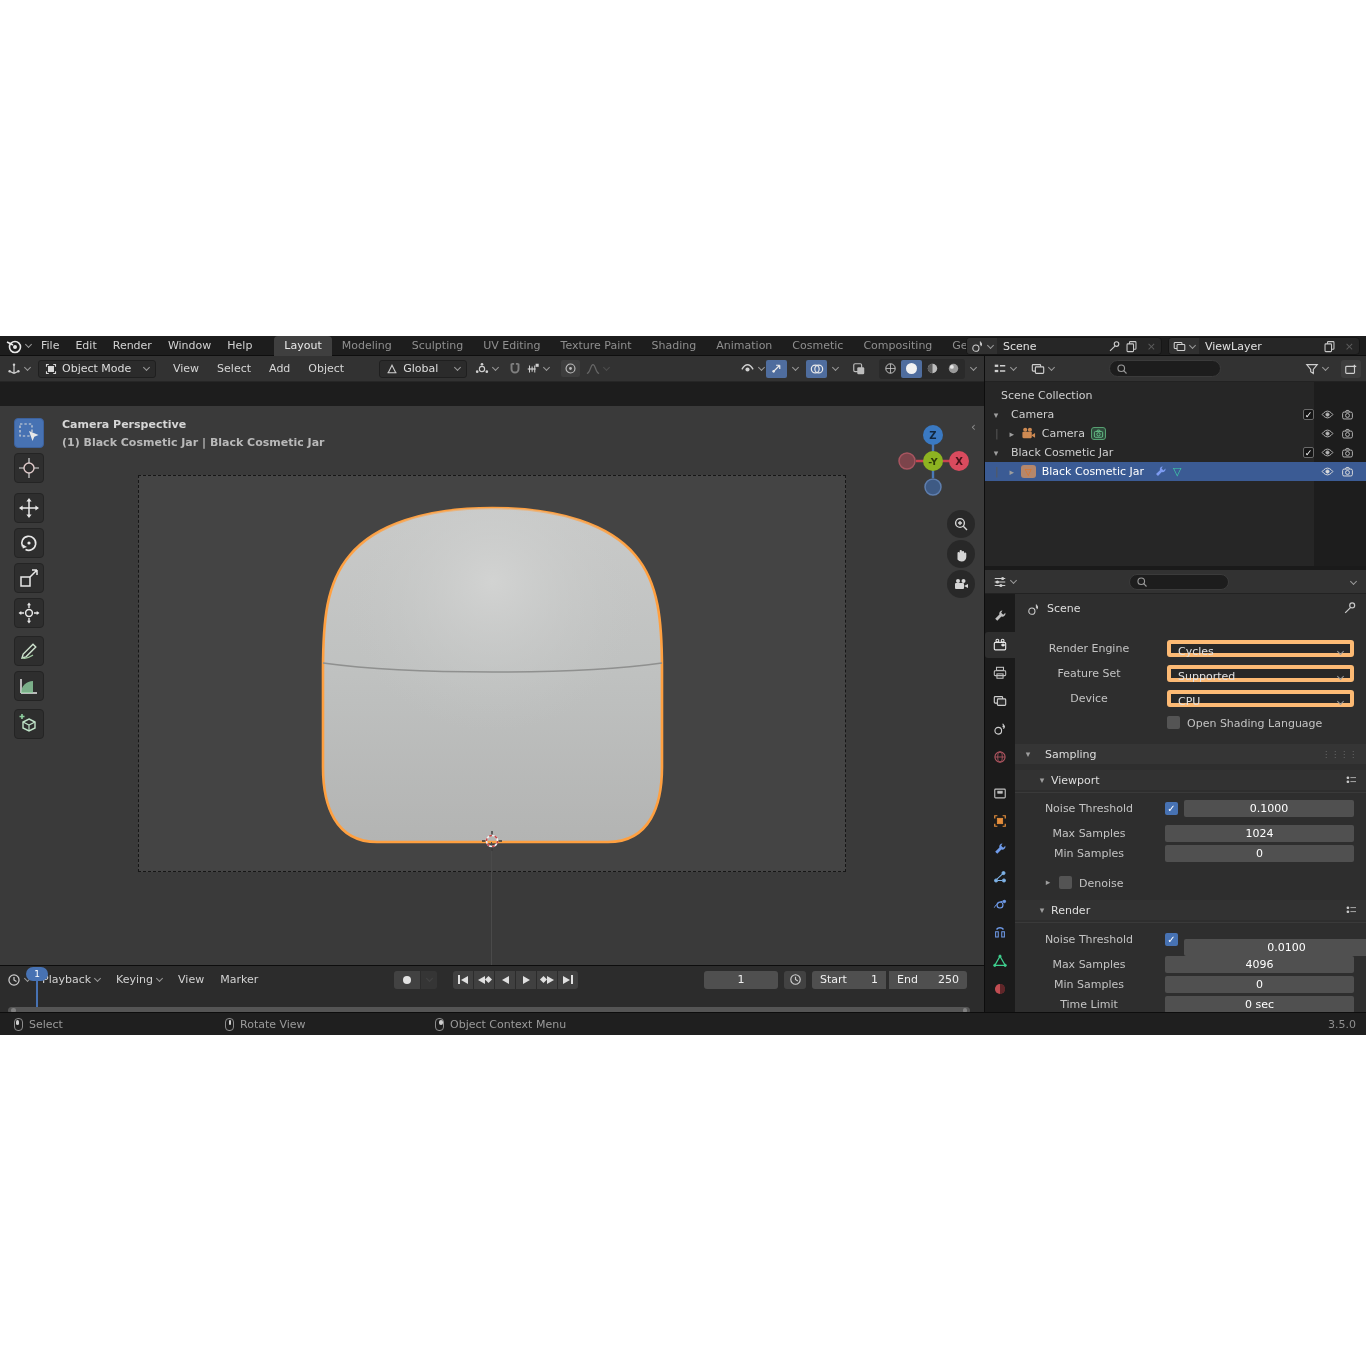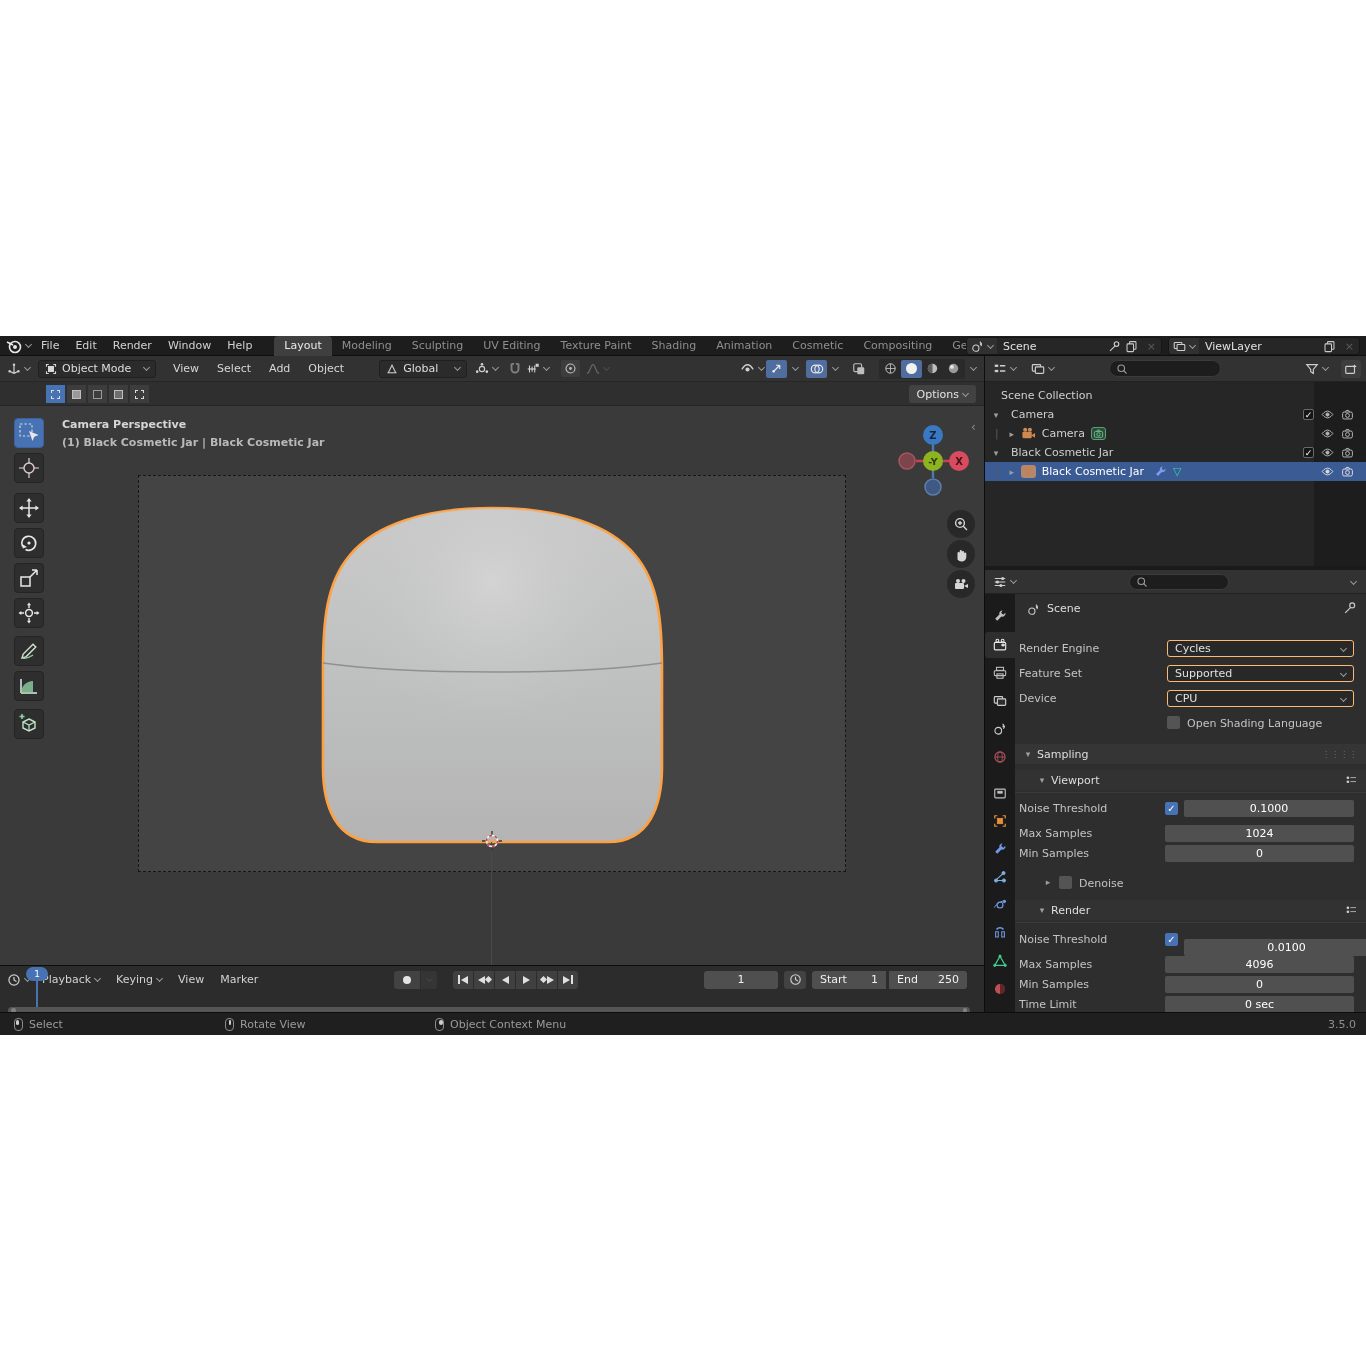--- a/index.html
+++ b/index.html
@@ -64,23 +64,23 @@
   .olcheck { width:11px; height:11px; background:#161616; border:1px solid #6a6a6a; border-radius:2px; color:#fff; font-size:9px; line-height:10px; text-align:center; }
   .badge { width:15px; height:13px; border-radius:3px; display:flex; align-items:center; justify-content:center; margin-left:6px; }
 
   #splitter { position:absolute; left:985px; top:230px; width:381px; height:4px; background:#1a1a1a; }
 
   #props-header { position:absolute; left:985px; top:234px; width:381px; height:24px; background:#323232; border-bottom:1px solid #222; }
   #props-tabs { position:absolute; left:985px; top:258px; width:30px; height:418px; background:#1b1b1b; }
   .ptab { position:absolute; left:0; width:30px; height:26px; display:flex; align-items:center; justify-content:center; }
   .ptab.on { background:#2e2e2e; border-radius:3px 0 0 3px; }
   #props-body { position:absolute; left:1015px; top:258px; width:351px; height:418px; background:#2e2e2e; overflow:hidden; }
-  .plabel { position:absolute; width:140px; text-align:left; color:#c3c3c3; height:17px; line-height:17px; }
+  .plabel { position:absolute; width:140px; text-align:center; color:#c3c3c3; height:17px; line-height:17px; }
   .pfield { position:absolute; height:17px; background:#505050; border-radius:2px; color:#fff; text-align:center; line-height:17px; }
-  .pdrop { position:absolute; height:17px; background:#282828; border:1px solid #fdba74; border-radius:3px; color:#e0e0e0; line-height:15px; padding-left:7px; }
+  .pdrop { position:absolute; height:17px; background:#282828; border:4px solid #fdba74; border-radius:3px; color:#e0e0e0; line-height:15px; padding-left:7px; }
   .pdrop .chev { position:absolute; right:7px; top:5px; }
   .pcheck { position:absolute; width:13px; height:13px; background:#4772b3; border-radius:2px; color:#fff; font-size:10px; line-height:13px; text-align:center; }
   .pcheck.off { background:#545454; }
   .panelhead { position:absolute; left:0; width:351px; height:20px; background:#353535; display:flex; align-items:center; color:#dedede; }
   .dots6 { margin-left:auto; margin-right:8px; color:#6e6e6e; font-size:8px; letter-spacing:1px; }
   .presetic { margin-left:auto; margin-right:10px; color:#c9c9c9; font-size:9px; line-height:4px; }
   .sepline { position:absolute; left:0; width:351px; height:1px; background:#3a3a3a; }
 
   
   #timeline { position:absolute; left:0; top:629px; width:984px; height:47px; background:#2c2c2c; border-top:1px solid #0d0d0d; }
@@ -481,41 +481,20 @@
         <span class="hbtn">
             <svg class="ic" width="13" height="13">
               <use href="#i-rendview"></use>
             </svg>
           </span>
       </span>
       <span class="chev"></span>
     </span>
   </div>
 
-  <div id="tool-header">
-    <span class="smbtn on" style="left:46px">
-        <span class="dashsq"></span>
-      </span>
-    <span class="smbtn" style="left:67px">
-        <span class="solidsq"></span>
-      </span>
-    <span class="smbtn" style="left:88px">
-        <span class="dashsq" style="border-style:solid;border-color:#9a9a9a"></span>
-      </span>
-    <span class="smbtn" style="left:109px">
-        <span class="solidsq" style="background:#6e6e6e"></span>
-      </span>
-    <span class="smbtn" style="left:130px">
-        <span class="dashsq"></span>
-      </span>
-    <span id="options-btn">
-        <span>Options</span>
-        <span class="chev"></span>
-      </span>
-  </div>
 
   <div id="canvas">
 
     <div id="cam-frame"></div>
 
     <svg class="abs" style="left:318px;top:97px" width="349" height="344" viewBox="0 0 349 344">
       <defs>
         <linearGradient id="jarbody" x1="0" y1="0" x2="0" y2="1">
           <stop offset="0" stop-color="#c9cac9"></stop>
             <stop offset=".5" stop-color="#bfc1c0"></stop>
@@ -822,21 +801,21 @@
     <span class="pdrop" style="left:152px;top:71px;width:187px"><span>Supported</span><span class="chev"></span></span>
 
     <span class="plabel" style="left:4px;top:96px">Device</span>
     <span class="pdrop" style="left:152px;top:96px;width:187px"><span>CPU</span><span class="chev"></span></span>
 
     <span class="pcheck off" style="left:152px;top:122px"></span>
     <span class="abs" style="left:172px;top:123px;color:#c3c3c3">Open Shading Language</span>
 
     <div class="panelhead" style="top:150px">
       <span class="expander" style="margin-left:8px">▾</span>
-      <span style="margin-left:4px">Sampling</span>
+      <span style="margin-left:12px">Sampling</span>
       <span class="dots6">⋮⋮⋮⋮</span>
     </div>
 
     <div class="panelhead" style="top:176px;background:#323232">
       <span class="expander" style="margin-left:22px">▾</span>
       <span style="margin-left:4px">Viewport</span>
       <span class="presetic">•─<br>•─</span>
     </div>
     <div class="sepline" style="top:198px"></div>
 

